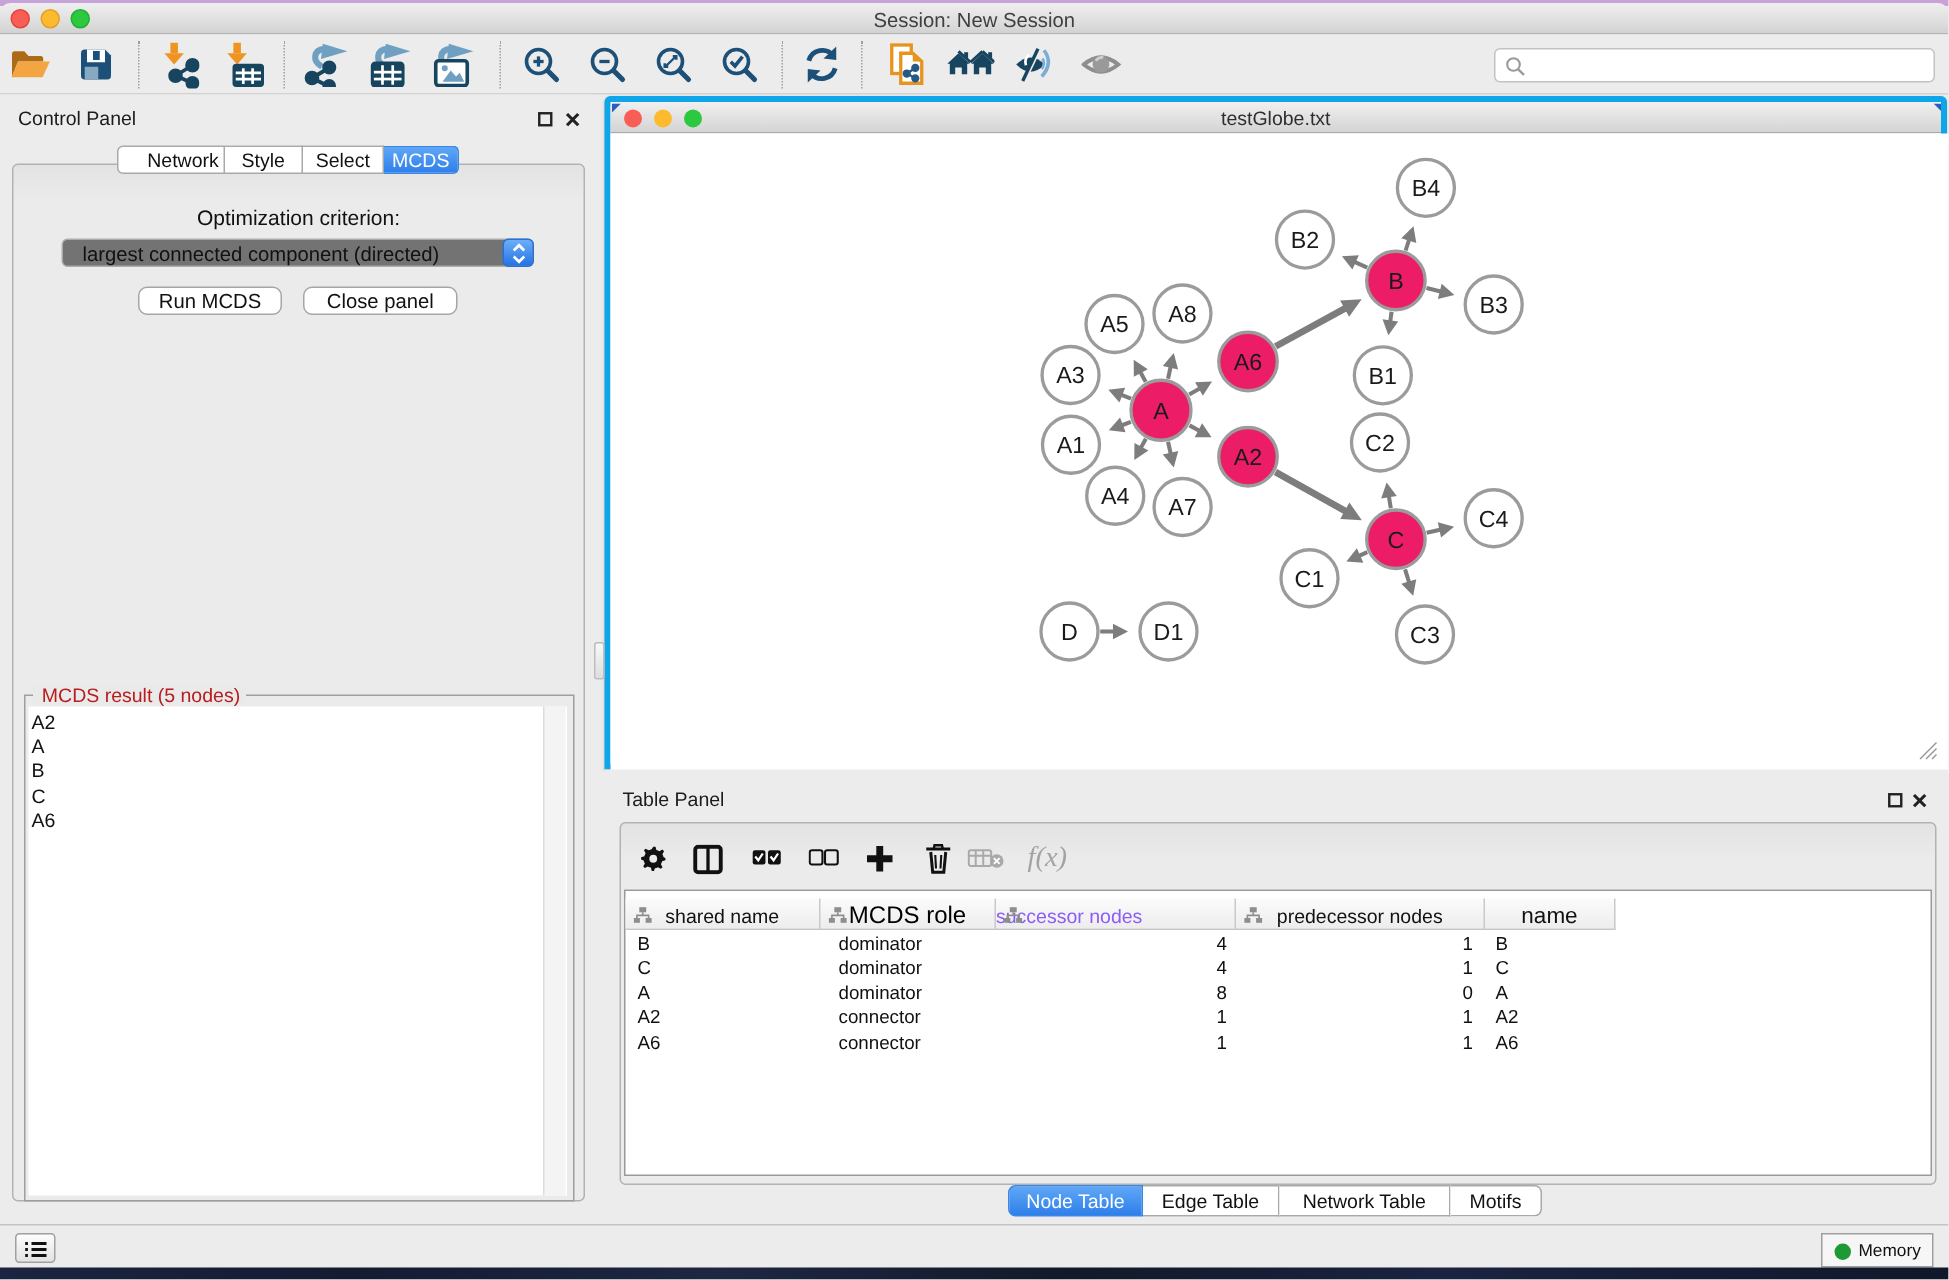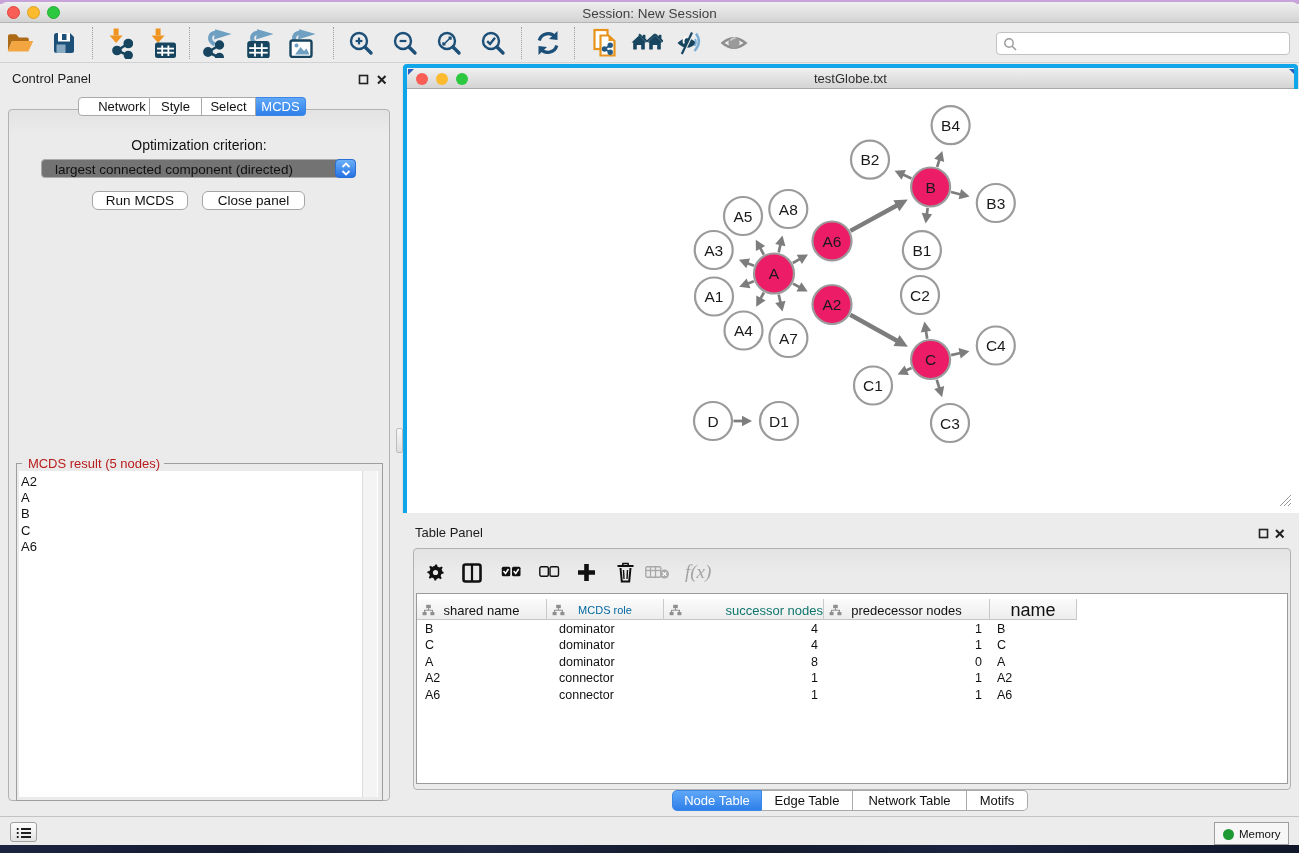--- a/index.html
+++ b/index.html
@@ -381,39 +381,39 @@
 </svg>
 <div class="abs" style="left:685px; top:561px; font-family:'Liberation Serif',serif; font-style:italic; font-size:19px; color:#a3a3a3;">f(x)</div>
 <div class="abs" id="tbl"></div>
 <div class="abs" style="left:417px; top:599px; width:660px; height:21px; background:linear-gradient(#fbfbfb,#ededed); border-bottom:1px solid #c5c5c5;"></div>
 <div class="abs" style="left:417px; top:599px; width:130px; height:21px; border-right:1px solid #c9c9c9; font-size:13px; color:#111; text-align:center; line-height:23px;">shared name<svg style="position:absolute;left:5px;top:5px" width="13" height="13" viewBox="0 0 13 13">
 <rect x="4.2" y="0.8" width="4.6" height="3.4" fill="#8e8e8e"></rect>
 <rect x="0.6" y="8" width="4" height="3.2" fill="#8e8e8e"></rect>
       <rect x="8.4" y="8" width="4" height="3.2" fill="#8e8e8e"></rect>
 <path d="M6.5,4.2 L6.5,6.2 M2.6,8 L2.6,6.2 L10.4,6.2 L10.4,8" fill="none" stroke="#8e8e8e" stroke-width="1.1"></path>
 </svg></div>
-<div class="abs" style="left:547px; top:599px; width:117px; height:21px; border-right:1px solid #c9c9c9; font-size:11px; color:#0369a1; text-align:center; line-height:23px;">MCDS role<svg style="position:absolute;left:5px;top:5px" width="13" height="13" viewBox="0 0 13 13">
+<div class="abs" style="left:547px; top:599px; width:117px; height:21px; border-right:1px solid #c9c9c9; font-size:16px; color:#000000; text-align:center; line-height:23px;">MCDS role<svg style="position:absolute;left:5px;top:5px" width="13" height="13" viewBox="0 0 13 13">
 <rect x="4.2" y="0.8" width="4.6" height="3.4" fill="#8e8e8e"></rect>
 <rect x="0.6" y="8" width="4" height="3.2" fill="#8e8e8e"></rect>
       <rect x="8.4" y="8" width="4" height="3.2" fill="#8e8e8e"></rect>
 <path d="M6.5,4.2 L6.5,6.2 M2.6,8 L2.6,6.2 L10.4,6.2 L10.4,8" fill="none" stroke="#8e8e8e" stroke-width="1.1"></path>
 </svg></div>
-<div class="abs" style="left:664px; top:599px; width:160px; height:21px; border-right:1px solid #c9c9c9; font-size:13px; color:#0f766e; text-align:right; line-height:23px;">successor nodes<svg style="position:absolute;left:5px;top:5px" width="13" height="13" viewBox="0 0 13 13">
+<div class="abs" style="left:664px; top:599px; width:160px; height:21px; border-right:1px solid #c9c9c9; font-size:13px; color:#8b5cf6; text-align:left; line-height:23px;">successor nodes<svg style="position:absolute;left:5px;top:5px" width="13" height="13" viewBox="0 0 13 13">
 <rect x="4.2" y="0.8" width="4.6" height="3.4" fill="#8e8e8e"></rect>
 <rect x="0.6" y="8" width="4" height="3.2" fill="#8e8e8e"></rect>
       <rect x="8.4" y="8" width="4" height="3.2" fill="#8e8e8e"></rect>
 <path d="M6.5,4.2 L6.5,6.2 M2.6,8 L2.6,6.2 L10.4,6.2 L10.4,8" fill="none" stroke="#8e8e8e" stroke-width="1.1"></path>
 </svg></div>
 <div class="abs" style="left:824px; top:599px; width:166px; height:21px; border-right:1px solid #c9c9c9; font-size:13px; color:#111; text-align:center; line-height:23px;">predecessor nodes<svg style="position:absolute;left:5px;top:5px" width="13" height="13" viewBox="0 0 13 13">
 <rect x="4.2" y="0.8" width="4.6" height="3.4" fill="#8e8e8e"></rect>
 <rect x="0.6" y="8" width="4" height="3.2" fill="#8e8e8e"></rect>
       <rect x="8.4" y="8" width="4" height="3.2" fill="#8e8e8e"></rect>
 <path d="M6.5,4.2 L6.5,6.2 M2.6,8 L2.6,6.2 L10.4,6.2 L10.4,8" fill="none" stroke="#8e8e8e" stroke-width="1.1"></path>
 </svg></div>
-<div class="abs" style="left:990px; top:599px; width:87px; height:21px; border-right:1px solid #c9c9c9; font-size:18px; color:#111; text-align:center; line-height:23px;">name</div>
+<div class="abs" style="left:990px; top:599px; width:87px; height:21px; border-right:1px solid #c9c9c9; font-size:15px; color:#111; text-align:center; line-height:23px;">name</div>
 <div class="abs" style="left:425px; top:621.5px; font-size:12.5px; color:#111;">B</div>
 <div class="abs" style="left:559px; top:621.5px; font-size:12.5px; color:#111;">dominator</div>
 <div class="abs" style="left:718px; top:621.5px; width:100px; text-align:right; font-size:12.5px; color:#111;">4</div>
 <div class="abs" style="left:882px; top:621.5px; width:100px; text-align:right; font-size:12.5px; color:#111;">1</div>
 <div class="abs" style="left:997px; top:621.5px; font-size:12.5px; color:#111;">B</div>
 <div class="abs" style="left:425px; top:638.0px; font-size:12.5px; color:#111;">C</div>
 <div class="abs" style="left:559px; top:638.0px; font-size:12.5px; color:#111;">dominator</div>
 <div class="abs" style="left:718px; top:638.0px; width:100px; text-align:right; font-size:12.5px; color:#111;">4</div>
 <div class="abs" style="left:882px; top:638.0px; width:100px; text-align:right; font-size:12.5px; color:#111;">1</div>
 <div class="abs" style="left:997px; top:638.0px; font-size:12.5px; color:#111;">C</div>

